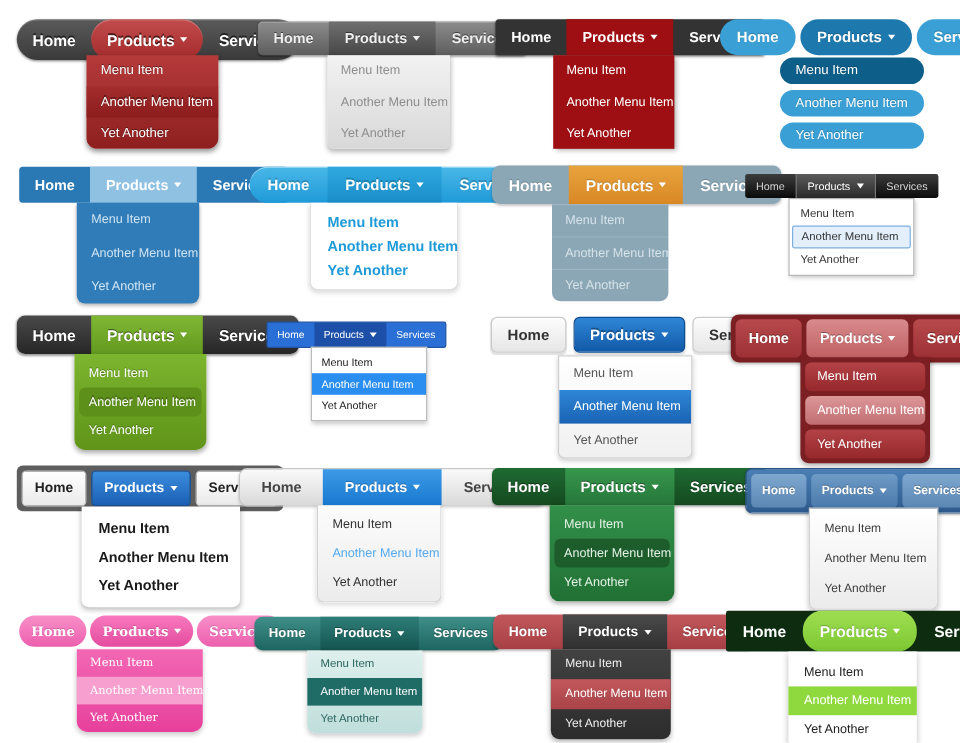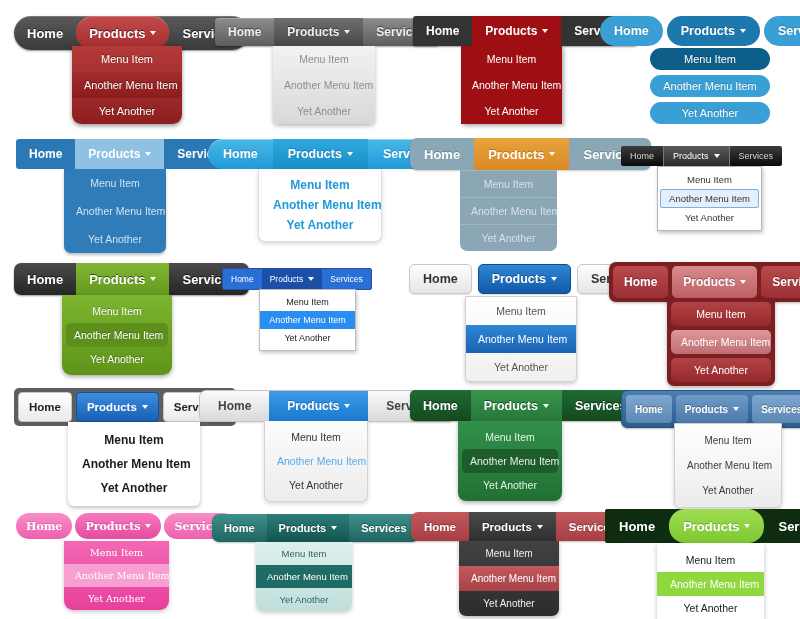--- a/index.html
+++ b/index.html
@@ -2,21 +2,21 @@
 <html><head>
 <meta charset="utf-8">
 <style>
   html,body{margin:0;padding:0;}
   body{
     width:800px;height:619px;background:#ffffff;
     font-family:"Liberation Sans",sans-serif;
     overflow:hidden;
   }
   .grid{
-    position:relative;width:800px;height:619px;text-align:center;
+    position:relative;width:800px;height:619px;
   }
   .cell{position:absolute;}
 
   
   .bar{display:inline-flex;align-items:stretch;position:relative;}
   .bar .it{white-space:nowrap;display:flex;align-items:center;justify-content:center;}
   .caret{display:inline-block;width:0;height:0;margin-left:5px;
          border-left:3.5px solid transparent;border-right:3.5px solid transparent;
          border-top:4px solid currentColor;}
   .dd{position:absolute;top:100%;left:0;display:flex;flex-direction:column;}

